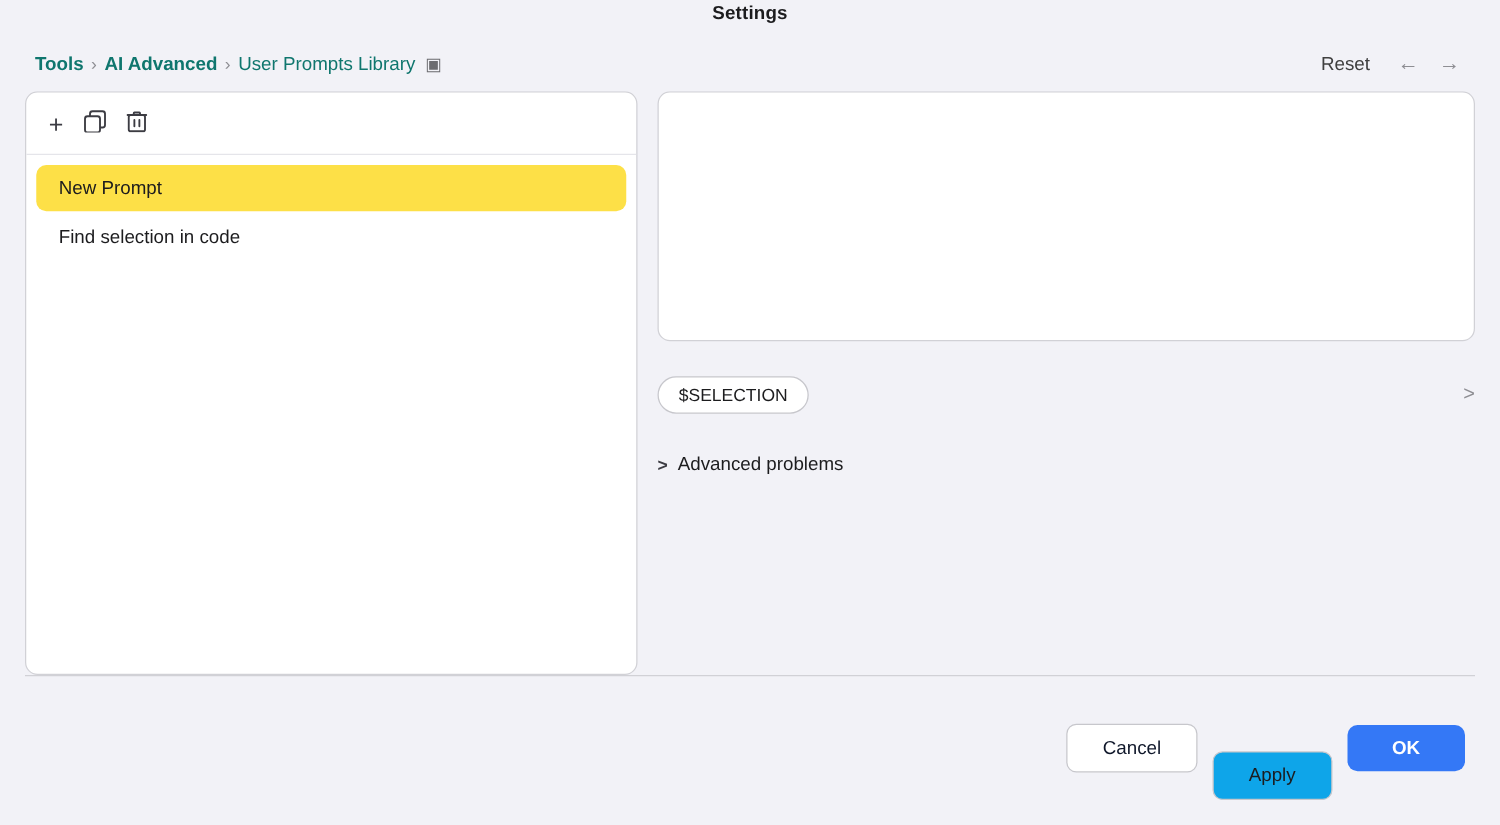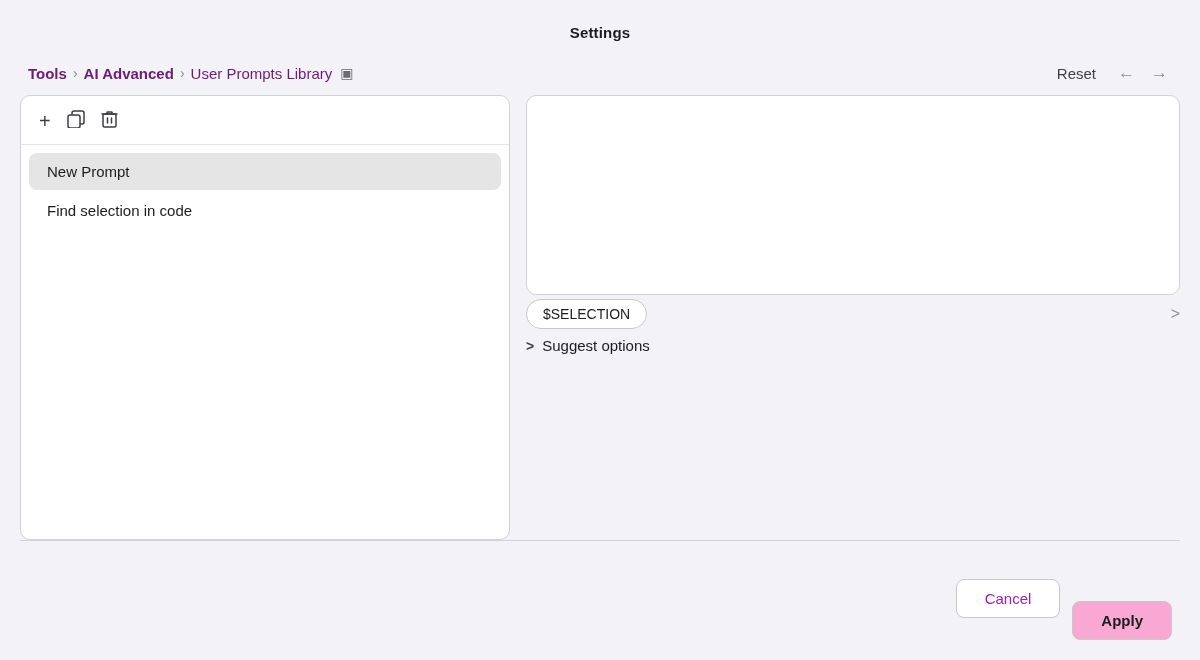--- a/index.html
+++ b/index.html
@@ -21,38 +21,38 @@
     .dialog {
       width: 100%;
       height: 100%;
       display: flex;
       flex-direction: column;
       background: #f2f2f7;
     }
 
     .dialog-title {
       text-align: center;
-      padding: 24px 0 14px;
+      padding: 2px 0 14px;
       font-size: 15px;
       font-weight: 600;
       color: #1c1c1e;
       letter-spacing: 0.01em;
     }
 
     .breadcrumb-bar {
       display: flex;
       align-items: center;
       padding: 6px 28px 10px;
       gap: 0;
     }
 
     .breadcrumb-item {
       font-size: 15px;
       font-weight: 600;
-      color: #701a75;
+      color: #0f766e;
     }
 
     .breadcrumb-sep {
       font-size: 14px;
       color: #8e8e93;
       margin: 0 6px;
       font-weight: 400;
     }
 
     .breadcrumb-item.last {
@@ -142,30 +142,30 @@
     .prompt-item {
       padding: 10px 18px;
       font-size: 15px;
       color: #1c1c1e;
       cursor: pointer;
       border-radius: 8px;
       margin: 2px 8px;
     }
 
     .prompt-item.selected {
-      background: #e5e5e5;
+      background: #fde047;
       color: #1c1c1e;
     }
 
     .right-panel {
       flex: 1;
       margin-left: 16px;
       display: flex;
       flex-direction: column;
-      gap: 4px;
+      gap: 28px;
     }
 
     .text-area-box {
       background: #ffffff;
       border: 1px solid #d1d1d6;
       border-radius: 10px;
       flex: 1;
       max-height: 200px;
       padding: 12px;
     }
@@ -220,32 +220,32 @@
       gap: 12px;
     }
 
     .btn-cancel {
       background: #ffffff;
       border: 1px solid #c7c7cc;
       border-radius: 8px;
       padding: 10px 28px;
       font-size: 15px;
       font-weight: 500;
-      color: #a21caf;
+      color: #0f172a;
       cursor: pointer;
       min-width: 90px;
     }
 
     .btn-apply {
-      background: #f9a8d4;
+      background: #0ea5e9;
       border: 1px solid #c7c7cc;
       border-radius: 8px;
       padding: 10px 28px;
       font-size: 15px;
-      font-weight: 700;
+      font-weight: 400;
       color: #1c1c1e;
       cursor: pointer;
       min-width: 90px;
       margin-top: 44px;
     }
 
     .btn-ok {
       background: #3478f6;
       border: none;
       border-radius: 8px;
@@ -329,26 +329,27 @@
 
       <div class="text-area-box"></div>
 
       <div class="variables-row">
         <button class="variable-chip">$SELECTION</button>
         <span class="chevron-right-var">&gt;</span>
       </div>
 
       <div class="advanced-options-row">
         <span class="adv-chevron">&gt;</span>
-        <span class="adv-label">Suggest options</span>
+        <span class="adv-label">Advanced problems</span>
       </div>
     </div>
 
   </div>
 
   <div class="divider"></div>
 
   <div class="bottom-bar">
     <button class="btn-cancel">Cancel</button>
     <button class="btn-apply">Apply</button>
+    <button class="btn-ok">OK</button>
   </div>
 
 </div>
 
 </body></html>

